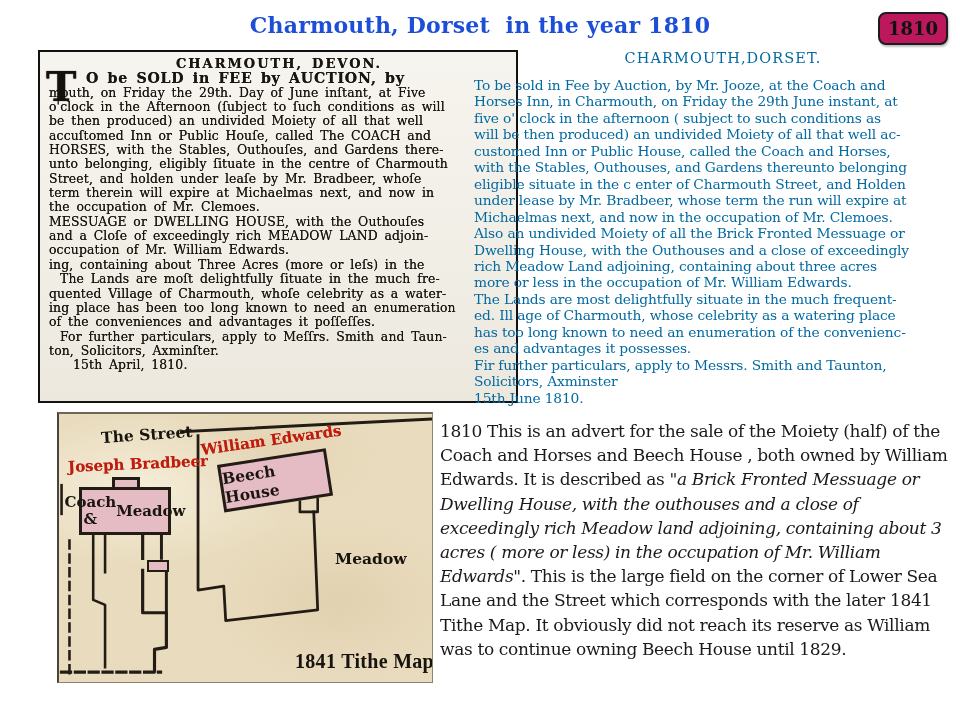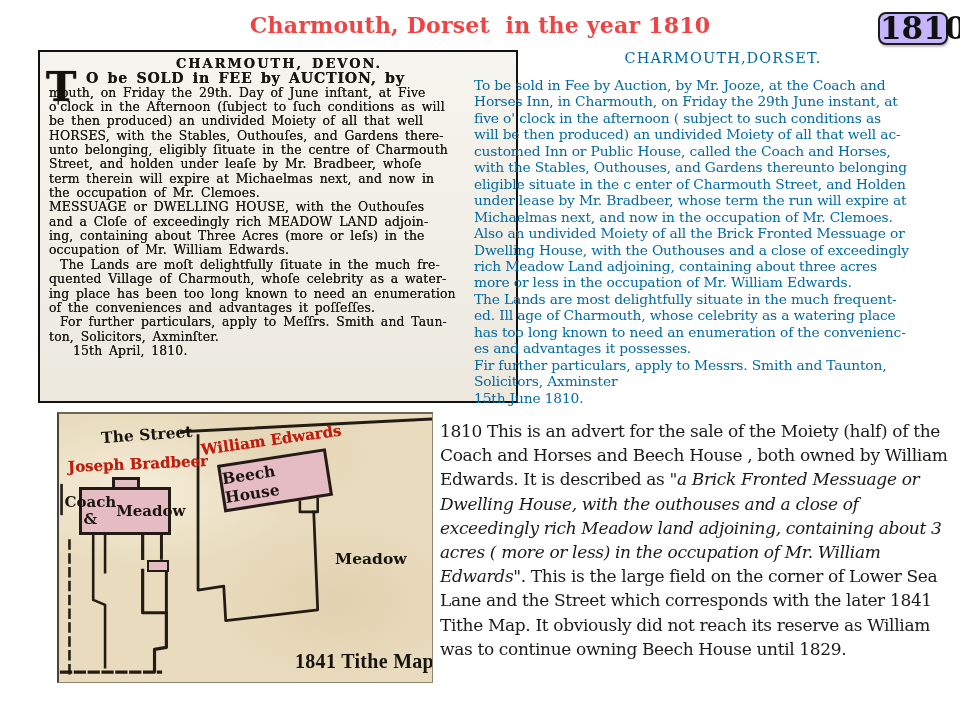--- a/index.html
+++ b/index.html
@@ -6,27 +6,27 @@
   body{
     width:960px;height:720px;position:relative;overflow:hidden;
     background:#ffffff;
     font-family:"DejaVu Serif","Liberation Serif",serif;
   }
   .abs{position:absolute;}
 
   
   .page-title{
     left:0;right:0;top:12px;text-align:center;
-    font-size:22px;font-weight:bold;color:#ef4444;
+    font-size:22px;font-weight:bold;color:#1d4ed8;
     letter-spacing:.2px;white-space:pre;
   }
   .year-badge{
     left:878px;top:12px;width:66px;height:29px;
-    background:#c4b5fd;border:2.5px solid #1c1c1c;border-radius:8px;
-    text-align:center;font-size:31px;font-weight:bold;color:#111;
+    background:#be185d;border:2.5px solid #1c1c1c;border-radius:8px;
+    text-align:center;font-size:18px;font-weight:bold;color:#111;
     line-height:29px;box-shadow:1px 2px 2px rgba(0,0,0,.25);
   }
 
   
   .newspaper{
     left:38px;top:50px;width:480px;height:353px;
     background:linear-gradient(180deg,#f6f4ee 0%,#f1eee6 60%,#ece8de 100%);
     border:2px solid #121212;box-sizing:border-box;
     padding:5px 7px 4px 9px;overflow:hidden;
     color:#181512;
@@ -117,39 +117,40 @@
 
         <div class="np-line dc1"><span>O be SOLD in FEE by AUCTION, by</span></div>
 
 
         <div class="np-line"><span>mouth, on Friday the 29th. Day of June inſtant, at Five</span></div>
 
         <div class="np-line"><span>o'clock in the Afternoon (ſubject to ſuch conditions as will</span></div>
 
         <div class="np-line"><span>be then produced) an undivided Moiety of all that well</span></div>
 
+        <div class="np-line"><span>accuſtomed Inn or Public Houſe, called The COACH and</span></div>
 
         <div class="np-line"><span>HORSES, with the Stables, Outhouſes, and Gardens there-</span></div>
 
         <div class="np-line"><span>unto belonging, eligibly ſituate in the centre of Charmouth</span></div>
 
         <div class="np-line"><span>Street, and holden under leaſe by Mr. Bradbeer, whoſe</span></div>
 
         <div class="np-line"><span>term therein will expire at Michaelmas next, and now in</span></div>
 
         <div class="np-line"><span>the occupation of Mr. Clemoes.</span></div>
 
 
         <div class="np-line"><span>MESSUAGE or DWELLING HOUSE, with the Outhouſes</span></div>
 
         <div class="np-line"><span>and a Cloſe of exceedingly rich MEADOW LAND adjoin-</span></div>
 
+        <div class="np-line"><span>occupation of Mr. William Edwards.</span></div>
+
         <div class="np-line"><span>ing, containing about Three Acres (more or leſs) in the</span></div>
-
-        <div class="np-line"><span>occupation of Mr. William Edwards.</span></div>
 
         <div class="np-line indent"><span>The Lands are moſt delightfully ſituate in the much fre-</span></div>
 
         <div class="np-line"><span>quented Village of Charmouth, whoſe celebrity as a water-</span></div>
 
         <div class="np-line"><span>ing place has been too long known to need an enumeration</span></div>
 
         <div class="np-line"><span>of the conveniences and advantages it poſſeſſes.</span></div>
 
         <div class="np-line indent"><span>For further particulars, apply to Meſſrs. Smith and Taun-</span></div>

